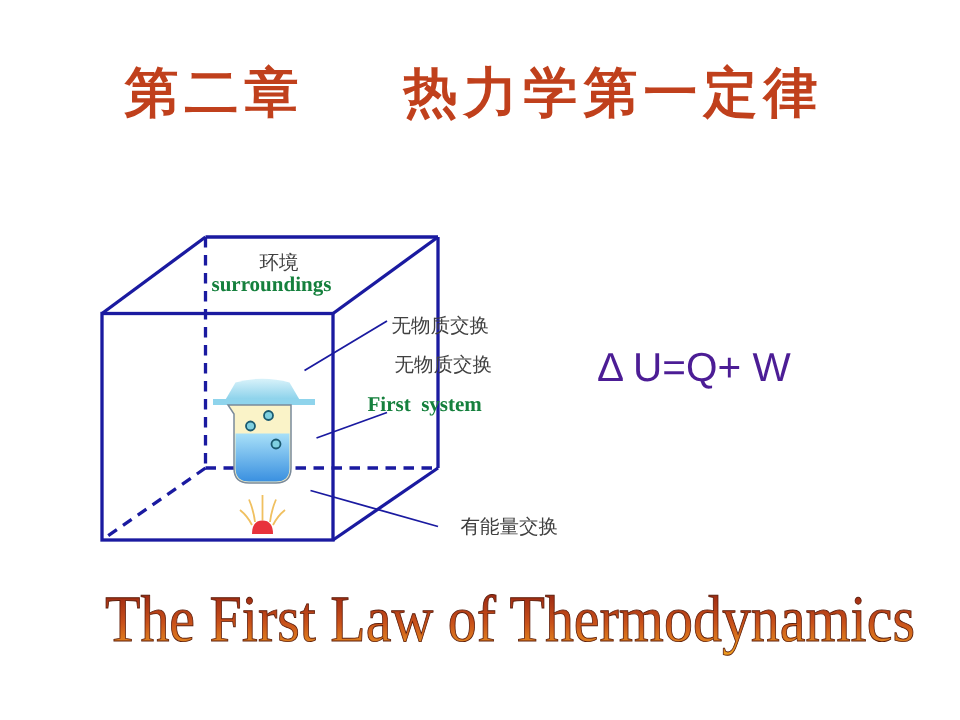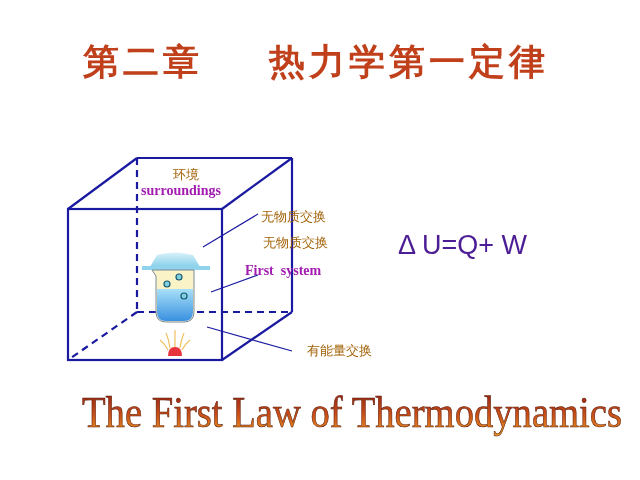--- a/index.html
+++ b/index.html
@@ -1,20 +1,20 @@
 <!DOCTYPE html>
 <html><head>
 <meta charset="utf-8">
 <style>
   html, body { margin:0; padding:0; background:#ffffff; }
   body { width:640px; height:480px; position:relative; overflow:hidden; font-family:"DejaVu Sans", sans-serif; }
   .abs { position:absolute; }
   #title { left:0; top:38px; width:632px; text-align:center; font-family:"DejaVu Serif", serif; font-size:36px; font-weight:bold; color:#c0401c; letter-spacing:4px; white-space:pre; }
-  .lbl-cn { font-family:Liberation Serif, serif; font-size:13px; color:#a16207; white-space:nowrap; }
-  .lbl-en { font-family:"Liberation Serif", serif; font-size:14px; font-weight:bold; color:#a21caf; white-space:nowrap; }
+  .lbl-cn { font-family:Liberation Serif, serif; font-size:13px; color:#404040; white-space:nowrap; }
+  .lbl-en { font-family:"Liberation Serif", serif; font-size:14px; font-weight:bold; color:#15803d; white-space:nowrap; }
   #equation { left:398px; top:230px; font-family:"Liberation Sans", sans-serif; font-size:27px; color:#4c1d95; white-space:pre; }
   #subtitle svg text { font-family:"Liberation Serif", serif; }
 </style>
 </head>
 <body>
 
 <div id="title" class="abs">第二章    热力学第一定律</div>
 
 <svg class="abs" style="left:0;top:0" width="640" height="480">
   <g stroke="#1a1aa0" stroke-width="2.2" fill="none">
@@ -73,21 +73,21 @@
 
 <div class="abs lbl-cn" style="left:173px;top:166px">环境</div>
 <div class="abs lbl-en" style="left:141px;top:183px">surroundings</div>
 <div class="abs lbl-cn" style="left:261px;top:208px">无物质交换</div>
 <div class="abs lbl-cn" style="left:263px;top:234px">无物质交换</div>
 <div class="abs lbl-en" style="left:245px;top:263px;white-space:pre">First  system</div>
 <div class="abs lbl-cn" style="left:307px;top:342px">有能量交换</div>
 
 <div id="equation" class="abs">Δ U=Q+ W</div>
 
-<div id="subtitle" class="abs" style="left:72px;top:385px">
+<div id="subtitle" class="abs" style="left:60px;top:385px">
   <svg width="560" height="60">
     <defs>
       <linearGradient id="subgrad" x1="0" y1="0" x2="0" y2="1">
         <stop offset="0" stop-color="#8b1a10"></stop>
         <stop offset="0.55" stop-color="#c8501a"></stop>
         <stop offset="1" stop-color="#f0a020"></stop>
       </linearGradient>
     </defs>
     <text x="280" y="42" text-anchor="middle" font-size="44" textLength="540" lengthAdjust="spacingAndGlyphs" fill="url(#subgrad)" stroke="#5a1a08" stroke-width="0.6">The First Law of Thermodynamics</text>
   </svg>

